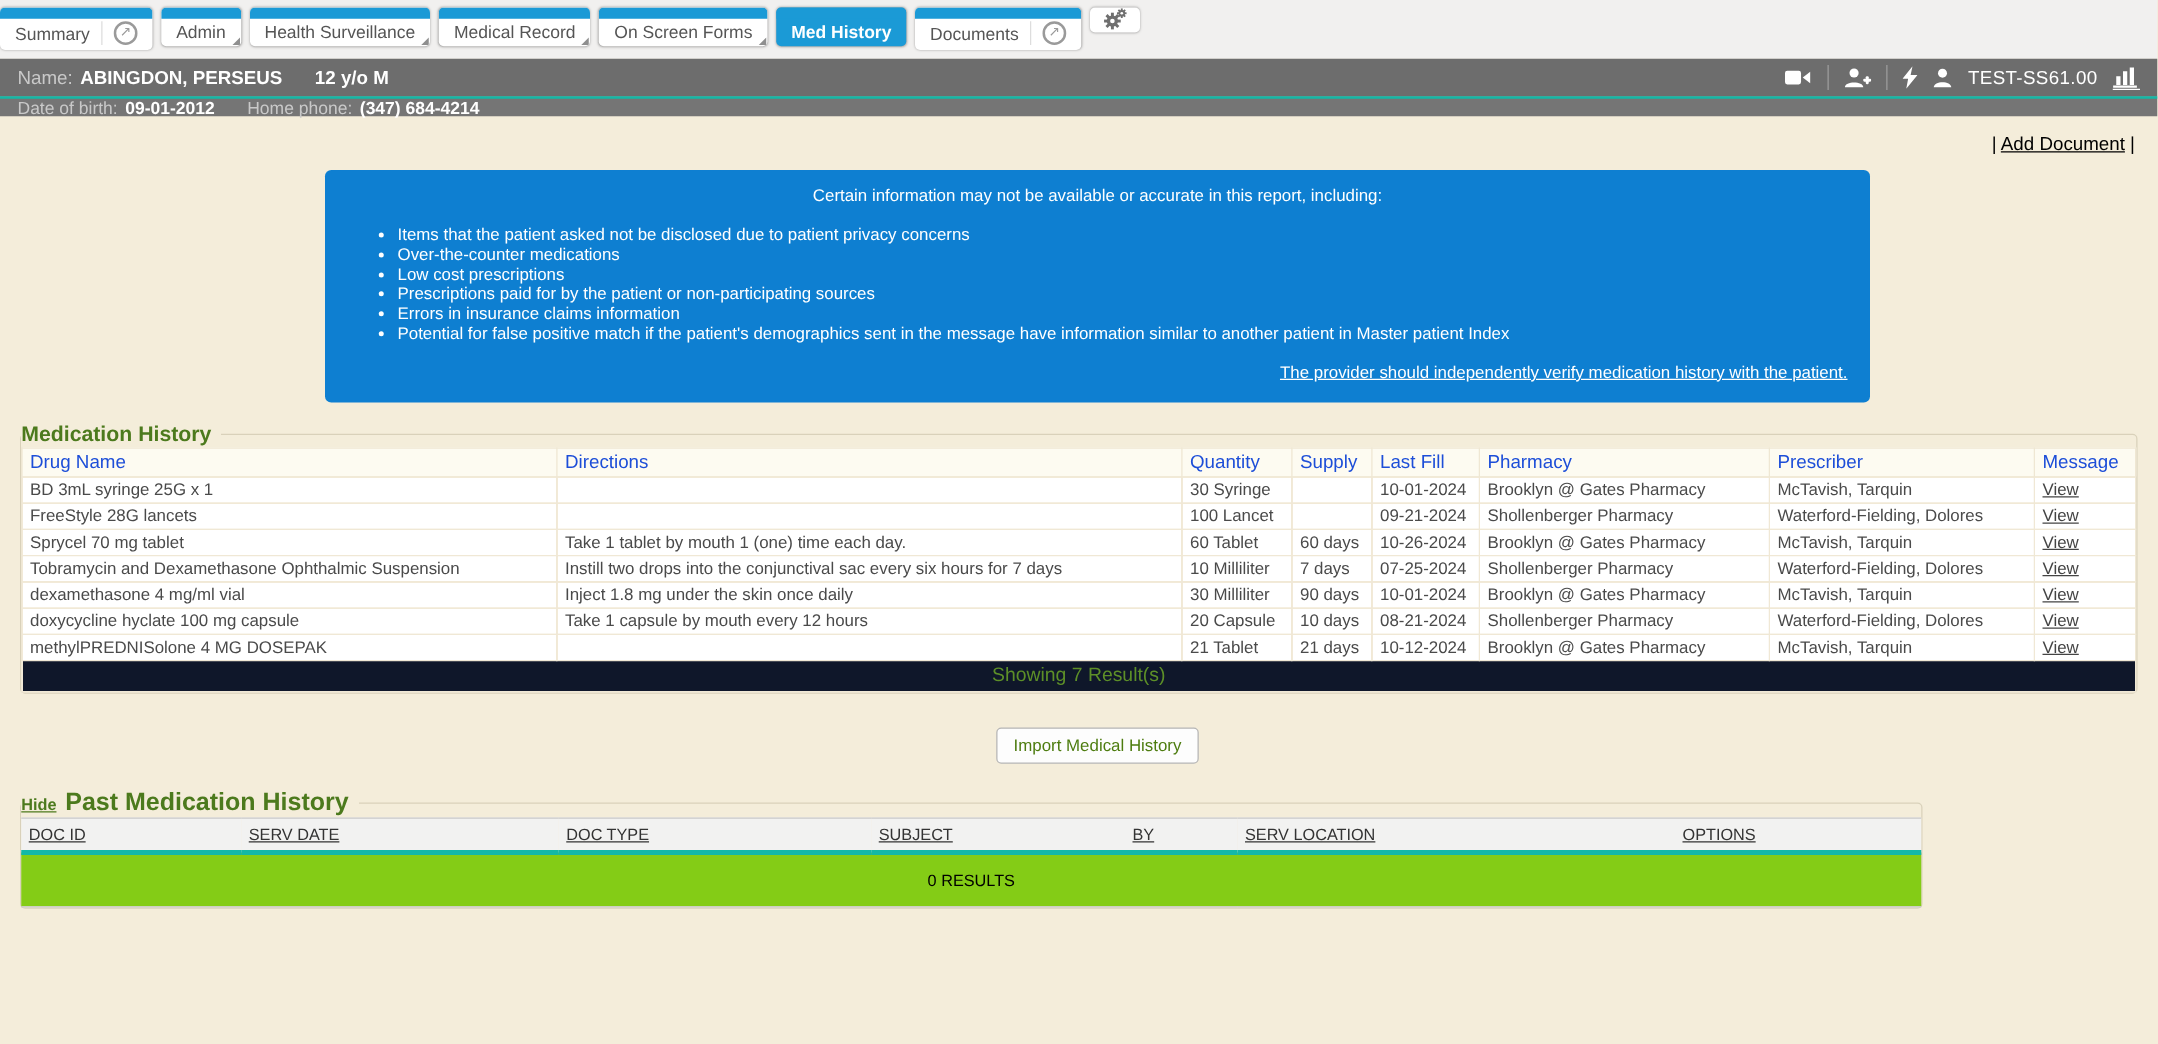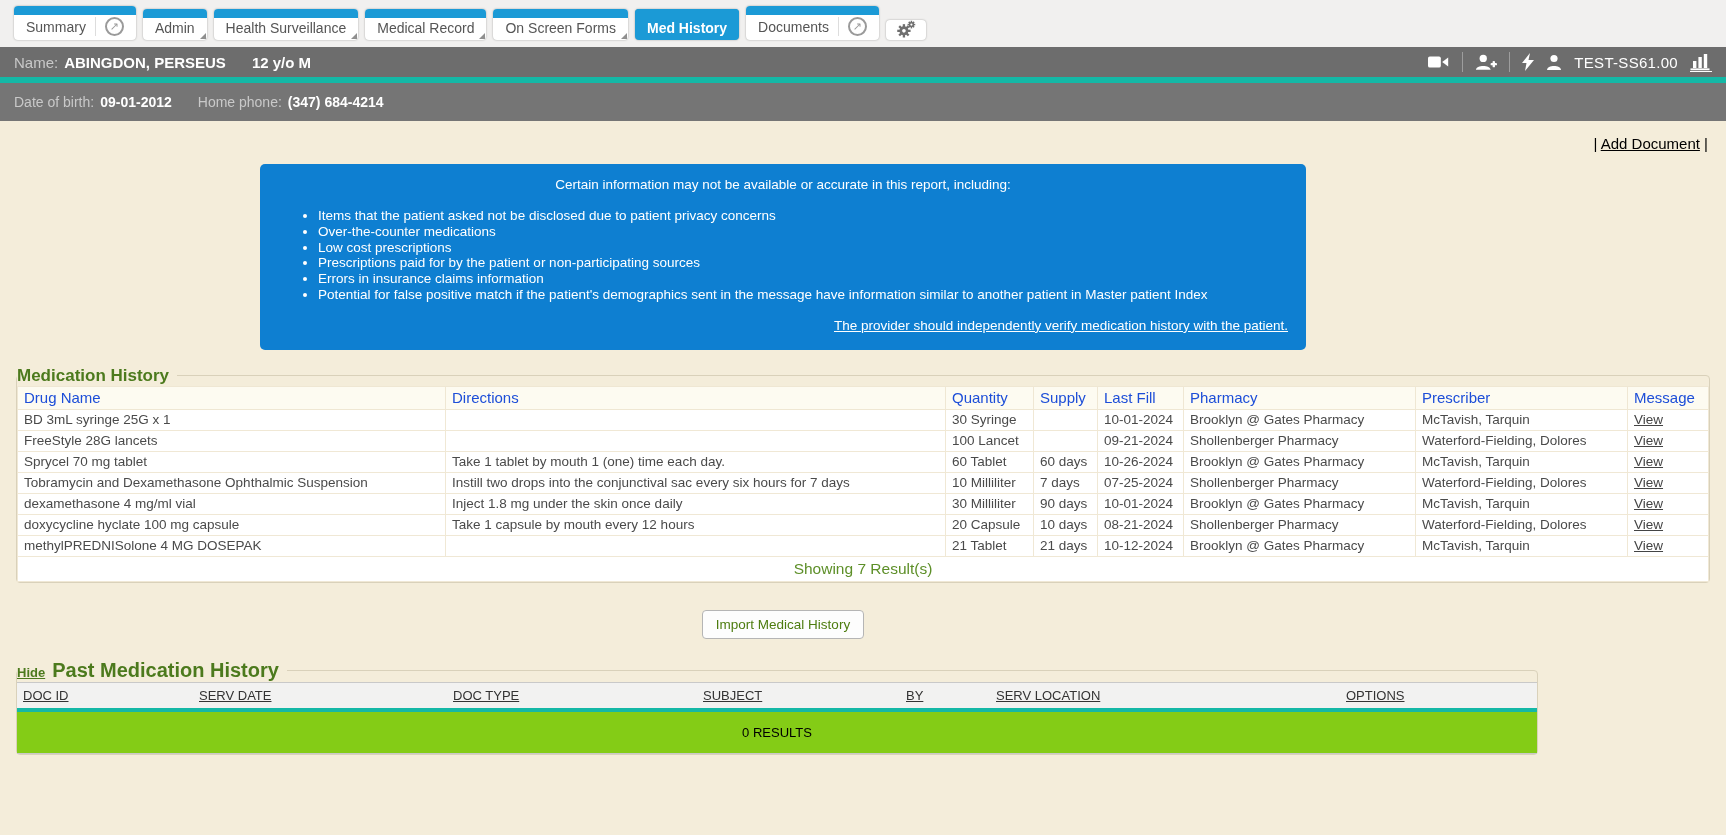--- a/index.html
+++ b/index.html
@@ -6,22 +6,22 @@
   html,body { margin:0; padding:0; }
   body {
     width:1726px; height:835px; overflow:hidden;
     background:#f4edda;
     font-family:"Liberation Sans", sans-serif;
     -webkit-font-smoothing:antialiased;
   }
 
   
   .tabbar {
-    background:#f1f0ef; padding:6px 10px 7px 14px;
-    display:flex; gap:7px; align-items:flex-end; height:47px;
+    background:#f1f0ef; padding:6px 10px 7px 0;
+    display:flex; gap:7px; align-items:flex-start; height:47px;
   }
   .tab {
     position:relative; border-radius:4px; overflow:hidden;
     background:#fff; box-shadow:0 0 2px rgba(0,0,0,.35);
     cursor:pointer; display:flex; flex-direction:column;
   }
   .tab .stripe { height:9px; background:#1b9ad6; flex:none; }
   .tab .tbody {
     flex:1; display:flex; align-items:center; padding:2px 12px 4px;
     font-size:14px; color:#555; white-space:nowrap;
@@ -43,37 +43,37 @@
     border-radius:4px; background:#fff; box-shadow:0 0 2px rgba(0,0,0,.35);
     padding:0 10px; display:flex; align-items:center; cursor:pointer;
   }
 
   
   .pbar1 {
     background:#6d6d6d; color:#fff; display:flex; align-items:center;
     padding:0 14px; height:30px; font-size:15px;
   }
   .pbar2 {
-    background:#757575; border-top:6px solid #14b8a6; color:#fff;
-    display:flex; align-items:center; padding:0 14px; height:44px; font-size:14px;
+    background:#757575; border-top:2px solid #14b8a6; color:#fff;
+    display:flex; align-items:center; padding:0 14px; height:16px; font-size:14px;
   }
   .plabel { color:#c9c9c9; margin-right:6px; }
   .pvalue { font-weight:bold; }
   .pgap { width:26px; }
   .pright { margin-left:auto; display:flex; align-items:center; gap:12px; }
   .pdiv { width:1px; height:20px; background:#9d9d9d; }
   .icon { display:flex; align-items:center; }
   .acct { font-size:15px; letter-spacing:.3px; }
 
   
   .content { padding:0 16px; }
   .adddoc-row { text-align:right; padding:14px 2px 2px; font-size:15px; color:#000; }
   .adddoc-row a { color:#000; text-decoration:underline; cursor:pointer; }
 
-  .center-col { width:1046px; margin-left:244px; }
+  .center-col { width:1236px; margin-left:244px; }
   .notice {
     background:#0e7fd1; color:#fff; border-radius:5px;
     padding:13px 18px 17px 18px; font-size:13.5px; margin-top:10px;
   }
   .notice-title { text-align:center; margin-bottom:16px; }
   .notice ul { margin:0 0 0 40px; padding:0; }
   .notice li { line-height:15.8px; }
   .notice-footer { text-align:right; margin-top:15px;text-decoration:underline; }
 
   fieldset.fs {
@@ -89,21 +89,21 @@
   table.med th {
     text-align:left; color:#1d4ed8; font-weight:normal; font-size:15px;
     padding:2px 6px 3px; background:#fdfbf1; border:1px solid #efe7d3; white-space:nowrap;
   }
   table.med td {
     padding:2px 6px 3px; border:1px solid #f0e8d5; background:#fff;
     white-space:nowrap; overflow:hidden; height:21px;
   }
   table.med td a { color:#444; text-decoration:underline; cursor:pointer; }
   table.med .medfoot td {
-    text-align:center; color:#5d8f28; font-size:15.5px; padding:3px; background:#ffffff;
+    text-align:center; color:#5d8f28; font-size:15.5px; padding:3px; background:#0f172a;
   }
 
   .import-row { text-align:center; margin:27px 0 0; }
   button.import {
     background:#fdfdfd; border:1px solid #b5b5b5; border-radius:4px;
     padding:6px 13px; font-size:13.5px; color:#4d7c0f; cursor:pointer;
     font-family:"Liberation Sans", sans-serif;
   }
 
   fieldset.fs.past { width:1522px; margin-top:20px; }

